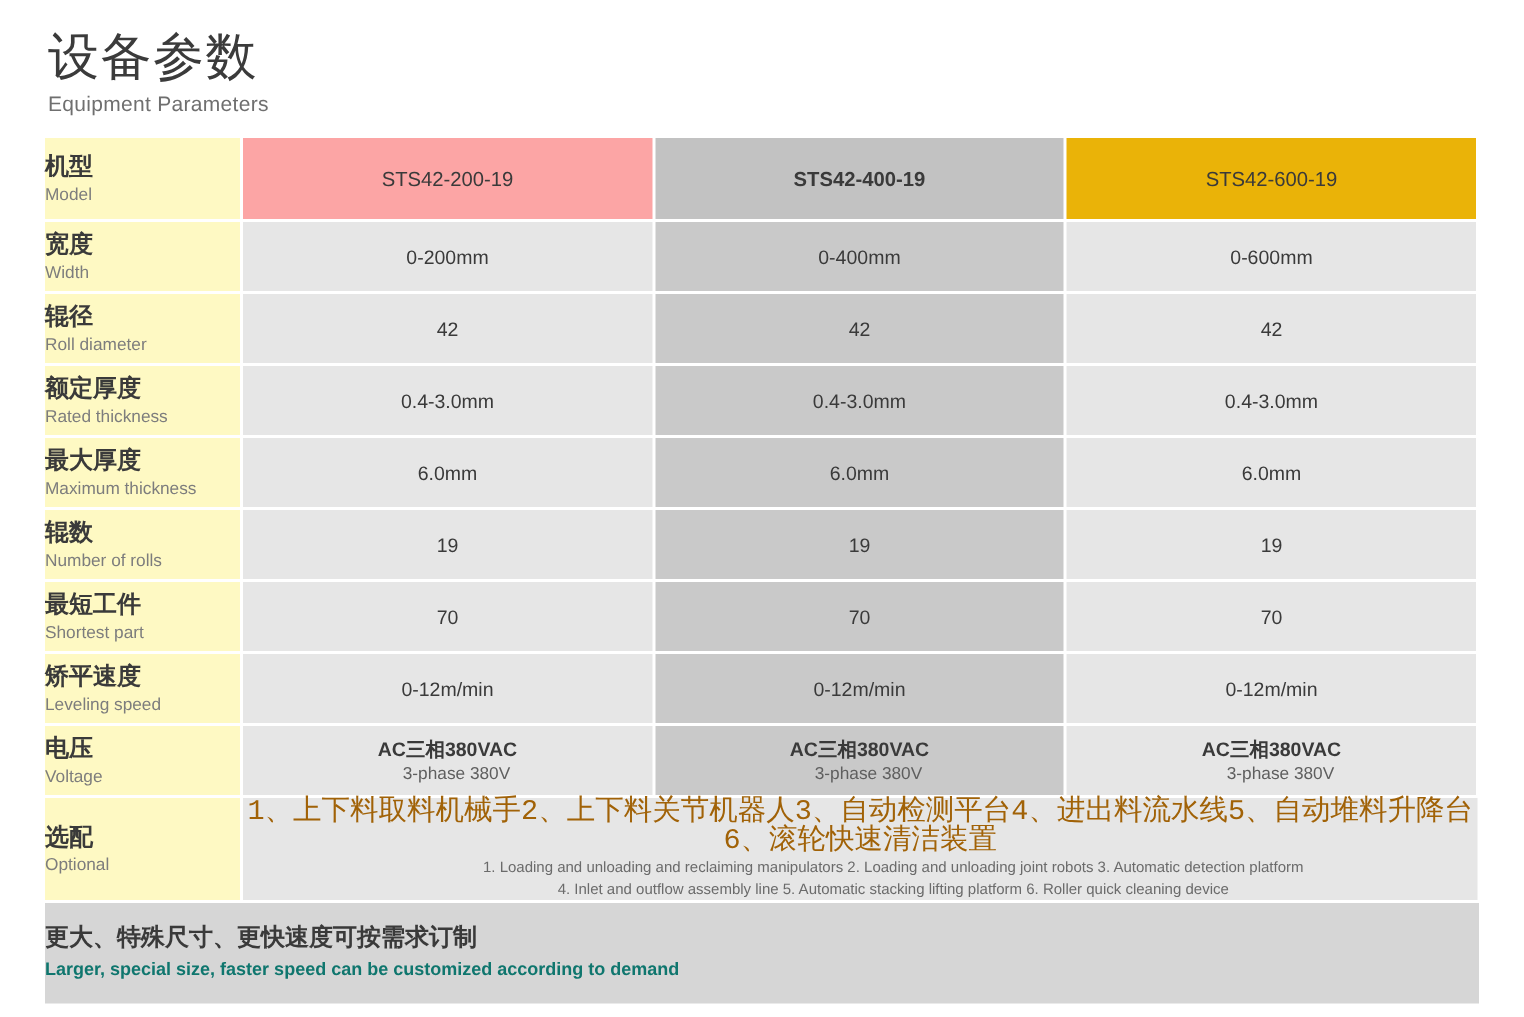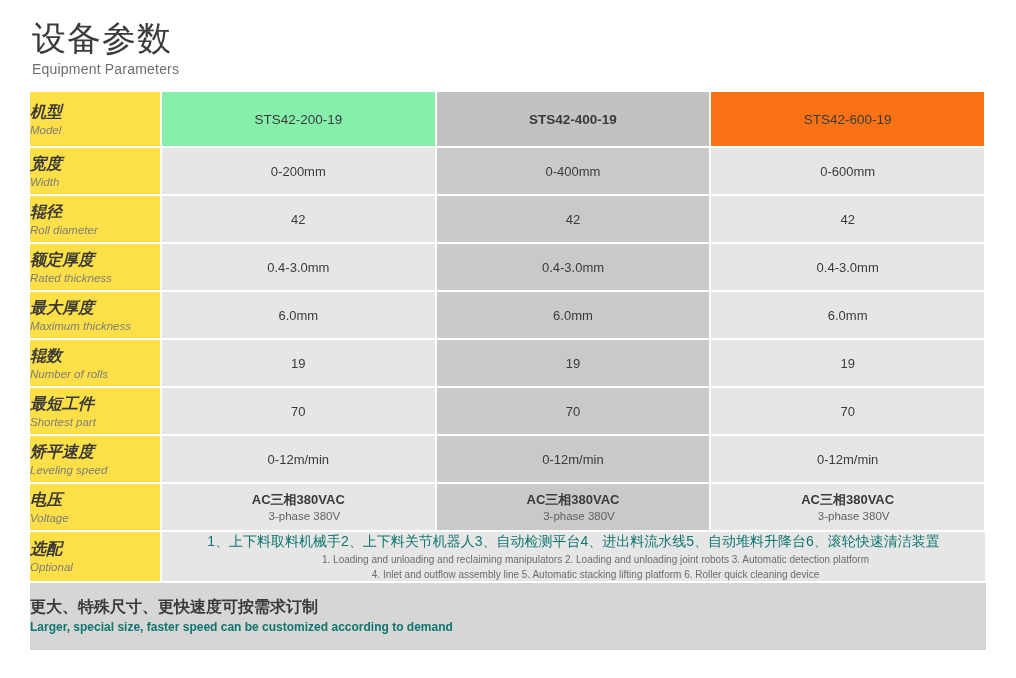--- a/index.html
+++ b/index.html
@@ -44,24 +44,23 @@
     border-collapse: collapse;
     width: 956px;
     table-layout: fixed;
   }
   table.spec td {
     padding: 0;
     vertical-align: middle;
   }
   .label-cell {
     width: 130px;
-    background: #fde047;
+    background: #fef9c3;
     padding: 8px 0 8px 10px;
     border-right: 2px solid #ffffff;
-    font-style: italic;
   }
   .label-cn {
     font-size: 16px;
     font-weight: bold;
     color: #3a3a3a;
     line-height: 20px;
   }
   .label-en {
     font-size: 11.5px;
     color: #7d7d7d;
@@ -71,23 +70,23 @@
   .val-cell {
     text-align: center;
     font-size: 13px;
     color: #3a3a3a;
     height: 46px;
     border-right: 2px solid #ffffff;
   }
   .col-a { background: #e6e6e6; }
   .col-b { background: #c9c9c9; }
   .col-c { background: #e6e6e6; }
-  .head-a { background: #86efac; }
+  .head-a { background: #fca5a5; }
   .head-b { background: #c2c2c2; font-weight: bold; }
-  .head-c { background: #f97316; }
+  .head-c { background: #eab308; }
   .head-row .val-cell {
     height: 54px;
     font-size: 13.5px;
   }
   .val-strong {
     font-weight: bold;
     font-size: 13px;
     line-height: 16px;
   }
   .val-sub {
@@ -97,23 +96,24 @@
     margin-top: 1px;
     padding-left: 12px;
   }
   .optional-cell {
     background: #e6e6e6;
     text-align: center;
     padding: 9px 14px;
     height: 44px;
   }
   .opt-cn {
-    font-size: 14px;
-    color: #0f766e;
+    font-size: 19px;
+    color: #a16207;
     line-height: 19px;
+    font-family: Liberation Mono, monospace;
   }
   .opt-en {
     font-size: 10px;
     color: #6b6b6b;
     line-height: 13px;
     margin-top: 2px;
     padding-left: 44px;
   }
   .footer {
     width: 956px;

